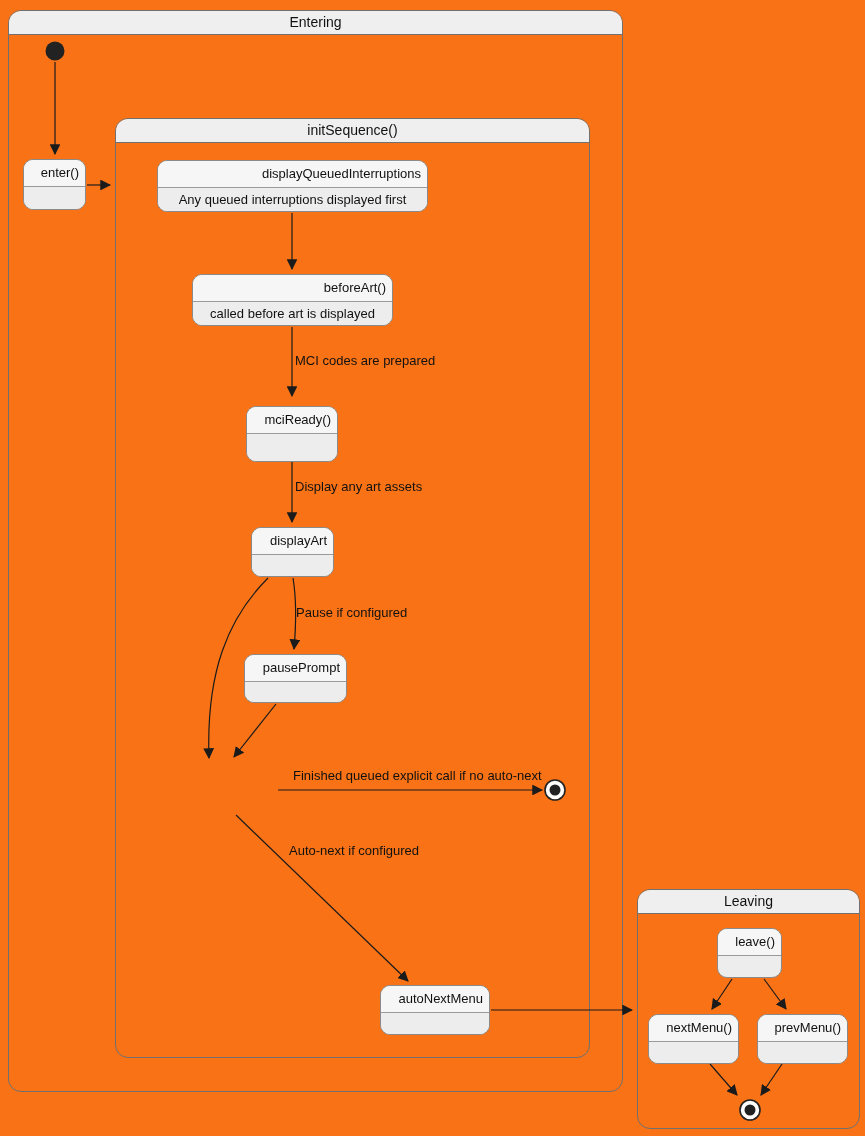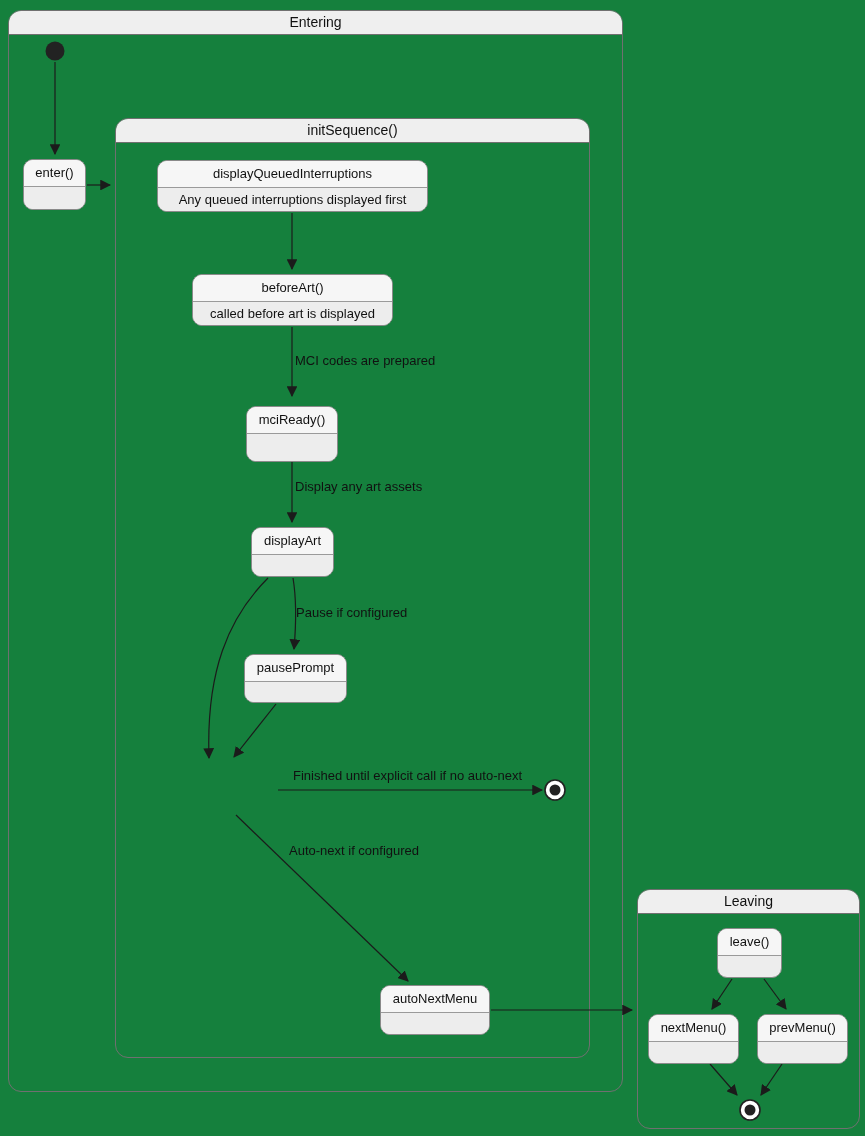--- a/index.html
+++ b/index.html
@@ -1,20 +1,20 @@
 <!DOCTYPE html>
 <html><head>
 <meta charset="utf-8">
 <style>
   html, body { margin: 0; padding: 0; background: #ffffff; }
   .canvas {
     position: relative;
     width: 865px;
     height: 1136px;
-    background: #15803d;
+    background: #f97316;
     font-family: "Liberation Sans", sans-serif;
     color: #111111;
     overflow: hidden;
   }
   
   .container {
     position: absolute;
     border: 1px solid #707070;
     border-radius: 13px;
     background: transparent;
@@ -41,21 +41,21 @@
     z-index: 4;
     display: flex;
     flex-direction: column;
     overflow: hidden;
     font-size: 13px;
   }
   .state-title {
     flex: 0 0 auto;
     height: 26px;
     line-height: 26px;
-    text-align: center;
+    text-align: right;
     background: #f6f6f6;
     border-bottom: 1px solid #9a9a9a;
     white-space: nowrap;
     padding: 0 6px;
   }
   .state-body {
     flex: 1 1 auto;
     background: #ededed;
   }
   .state-desc {
@@ -182,16 +182,16 @@
   </div>
 
   <div class="state" style="left:648px; top:1014px; width:91px; height:50px;">
     <div class="state-title">nextMenu()</div>
     <div class="state-body"></div>
   </div>
 
   <div class="edge-label" style="left:295px; top:353px;">MCI codes are prepared</div>
   <div class="edge-label" style="left:295px; top:479px;">Display any art assets</div>
   <div class="edge-label" style="left:296px; top:605px;">Pause if configured</div>
-  <div class="edge-label" style="left:293px; top:768px;">Finished until explicit call if no auto-next</div>
+  <div class="edge-label" style="left:293px; top:768px;">Finished queued explicit call if no auto-next</div>
   <div class="edge-label" style="left:289px; top:843px;">Auto-next if configured</div>
 
 </div>
 
 </body></html>

